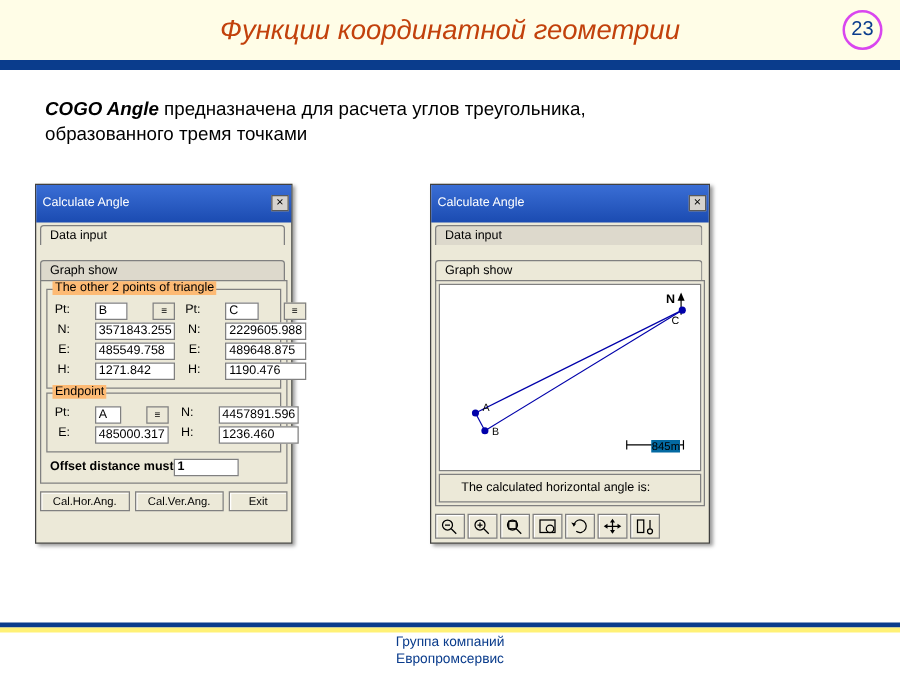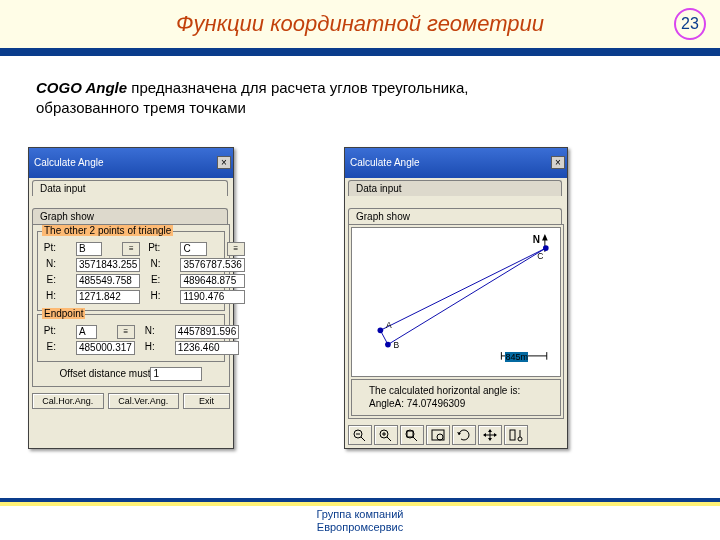--- a/index.html
+++ b/index.html
@@ -176,23 +176,24 @@
     border: 1px solid #808080;
     background: #ece9d8;
     display: flex;
     align-items: center;
     justify-content: center;
     font-size: 8px;
   }
   .offset-row {
     display: flex;
     align-items: center;
-    justify-content: center;
+    justify-content: flex-start;
     padding: 2px 4px;
     font-size: 10px;
+    font-weight: bold;
   }
   .offset-row .inp { width: 52px; flex: 0 0 52px; }
   .bottom-buttons {
     display: flex;
     gap: 4px;
     padding: 3px;
   }
   .btn {
     border: 1px solid #808080;
     background: #ece9d8;
@@ -239,21 +240,21 @@
     bottom: 6px;
     left: 0;
     width: 100%;
     text-align: center;
     font-size: 11px;
     color: #0a3c8c;
     line-height: 1.2;
   }
   svg.glyph { width: 16px; height: 14px; }
   .north { position:absolute; top:6px; right:20px; font-size:10px; font-weight:bold; }
-  .dist-lbl { position:absolute; bottom:14px; right:32px; font-size:9px; background:#0369a1; }
+  .dist-lbl { position:absolute; bottom:14px; right:16px; font-size:9px; background:#0369a1; }
 </style>
 </head>
 <body>
 
 <div class="title-band">
   <div class="title-text">Функции координатной геометрии</div>
   <div class="page-badge">23</div>
 </div>
 <div class="blue-bar-top"></div>
 
@@ -297,21 +298,21 @@
               </div>
           </div>
           <div class="fields-col">
             <div class="line">
                 <span class="lbl">Pt:</span>
                 <span class="inp">C</span>
                 <span class="pickbtn">≡</span>
               </div>
             <div class="line">
                 <span class="lbl">N:</span>
-                <span class="inp">3576787.536</span>
+                <span class="inp">2229605.988</span>
               </div>
             <div class="line">
                 <span class="lbl">E:</span>
                 <span class="inp">489648.875</span>
               </div>
             <div class="line">
                 <span class="lbl">H:</span>
                 <span class="inp">1190.476</span>
               </div>
           </div>
@@ -382,21 +383,20 @@
           <text x="44" y="124" font-size="9" fill="#000">B</text>
           <text x="196" y="30" font-size="9" fill="#000">C</text>
           <line x1="158" y1="132" x2="206" y2="132" stroke="#000"></line>
           <line x1="158" y1="128" x2="158" y2="136" stroke="#000"></line>
           <line x1="206" y1="128" x2="206" y2="136" stroke="#000"></line>
         </svg>
         <span class="dist-lbl">845m</span>
       </div>
       <div class="resline">
         <div>The calculated horizontal angle is:</div>
-        <div>AngleA: 74.07496309</div>
       </div>
     </div>
     <div class="toolbar">
       <div class="tbtn">
           <svg class="glyph" viewBox="0 0 16 14">
             <circle cx="6" cy="6" r="4" fill="none" stroke="#000"></circle>
             <line x1="9" y1="9" x2="13" y2="13" stroke="#000"></line>
             <line x1="4" y1="6" x2="8" y2="6" stroke="#000"></line>
           </svg>
         </div>

